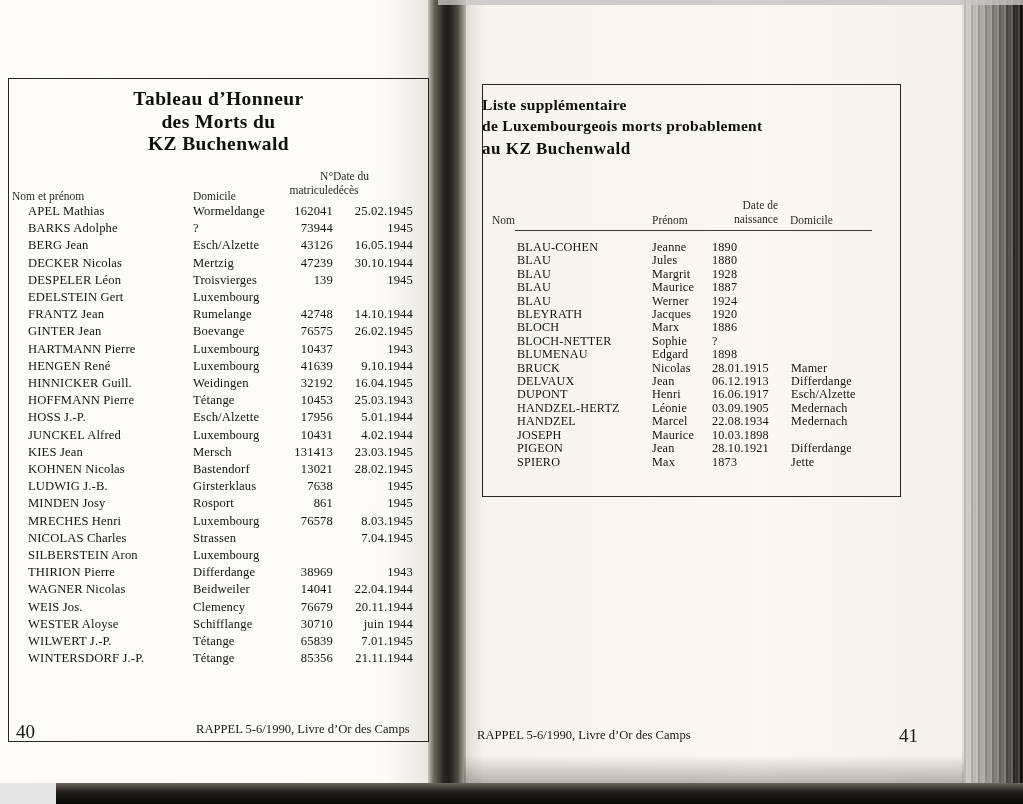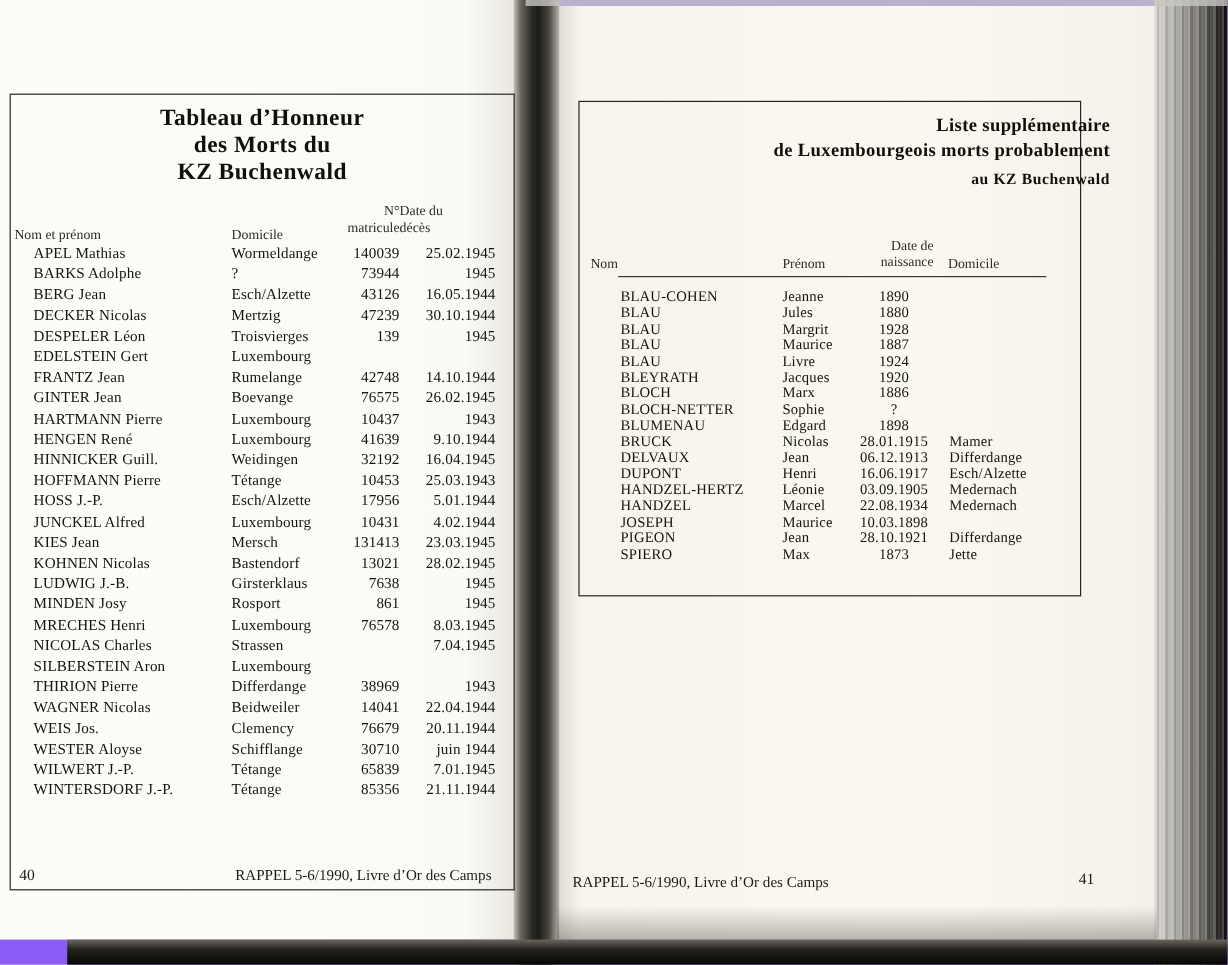--- a/index.html
+++ b/index.html
@@ -6,21 +6,21 @@
   html,body { width:1023px; height:804px; }
   body {
     position:relative;
     font-family:"Liberation Serif", serif;
     background:#ffffff;
     overflow:hidden;
     color:#17160f;
   }
   #scan {
     position:absolute; inset:0;
-    background:#8b5cf6;
+    background:#e5e5e5;
     padding-left:24px;
   }
   .page { position:absolute; }
   .page-left {
     left:0; top:0; width:430px; height:783px;
     background:linear-gradient(90deg, #fdfcf8 0%, #fbfaf5 90%, #e8e6df 100%);
   }
   .page-right {
     left:464px; top:5px; width:500px; height:778px;
     background:linear-gradient(90deg, #dcdad2 0%, #f6f4ec 4%, #faf8f1 60%, #f3f1e9 100%);
@@ -59,24 +59,24 @@
   }
 
   
   .title-left {
     position:absolute; left:8px; top:88px; width:421px;
     text-align:center; font-weight:bold; color:#100f0a;
   }
   .title-left div { font-size:19.5px; line-height:22.5px; letter-spacing:0.4px; }
   .title-right {
     position:absolute; left:482px; top:94px; width:423px;
-    text-align:right; font-weight:bold; color:#100f0a;margin-left:20px;
+    text-align:left; font-weight:bold; color:#100f0a;
   }
   .title-right .trl-sm { font-size:15.5px; line-height:21px; letter-spacing:0.3px; }
-  .title-right .trl-lg { font-size:13px; line-height:25px; letter-spacing:0.5px; }
+  .title-right .trl-lg { font-size:17px; line-height:25px; letter-spacing:0.5px; }
 
   
   .hdr { position:absolute; font-size:11.5px; color:#2c2b24; line-height:13.5px; white-space:nowrap; }
   .lh-name      { left:12px;  top:190px; }
   .lh-domicile  { left:193px; top:190px; }
   .lh-matricule { left:278px; top:170px; width:55px; text-align:right; }
   .lh-deces     { left:333px; top:170px; width:80px; text-align:left; }
 
   
   .rh-nom       { left:492px; top:214px; }
@@ -96,25 +96,25 @@
     font-size:12.6px; height:17.2px; line-height:17.2px;
     color:#14130d; letter-spacing:0.15px;
   }
   .table-left td:nth-child(3), .table-left td:nth-child(4) { text-align:right; }
 
   .table-right { position:absolute; left:517px; top:241px; width:356px; }
   .table-right td {
     font-size:12.2px; height:13.4px; line-height:13.4px;
     color:#14130d; letter-spacing:0.2px;
   }
-  .table-right td:nth-child(3) { text-align:center; }
+  .table-right td:nth-child(3) { text-align:left; }
   .table-right td:nth-child(4) { padding-left:13px; }
 
   
-  .footer-text { position:absolute; font-size:13px; color:#1b1a14; white-space:nowrap; }
+  .footer-text { position:absolute; font-size:19px; color:#1b1a14; white-space:nowrap; }
   .f-left-num      { left:16px;  top:721px; }
   .f-left-journal  { left:196px; top:722px; font-size:12.6px; }
   .f-right-journal { left:477px; top:728px; font-size:12.6px; }
   .f-right-num     { left:899px; top:725px; }
 </style>
 </head>
 <body>
 
 <div id="scan">
 
@@ -149,21 +149,21 @@
     <colgroup>
       <col style="width:165px">
         <col style="width:82px">
         <col style="width:58px">
         <col style="width:80px">
     </colgroup>
     <tbody>
         <tr>
           <td>APEL Mathias</td>
           <td>Wormeldange</td>
-          <td>140039</td>
+          <td>162041</td>
           <td>25.02.1945</td>
         </tr>
         <tr>
           <td>BARKS Adolphe</td>
           <td>?</td>
           <td>73944</td>
           <td>1945</td>
         </tr>
         <tr>
           <td>BERG Jean</td>
@@ -365,21 +365,21 @@
           <td></td>
         </tr>
         <tr>
           <td>BLAU</td>
           <td>Maurice</td>
           <td>1887</td>
           <td></td>
         </tr>
         <tr>
           <td>BLAU</td>
-          <td>Livre</td>
+          <td>Werner</td>
           <td>1924</td>
           <td></td>
         </tr>
         <tr>
           <td>BLEYRATH</td>
           <td>Jacques</td>
           <td>1920</td>
           <td></td>
         </tr>
         <tr>

